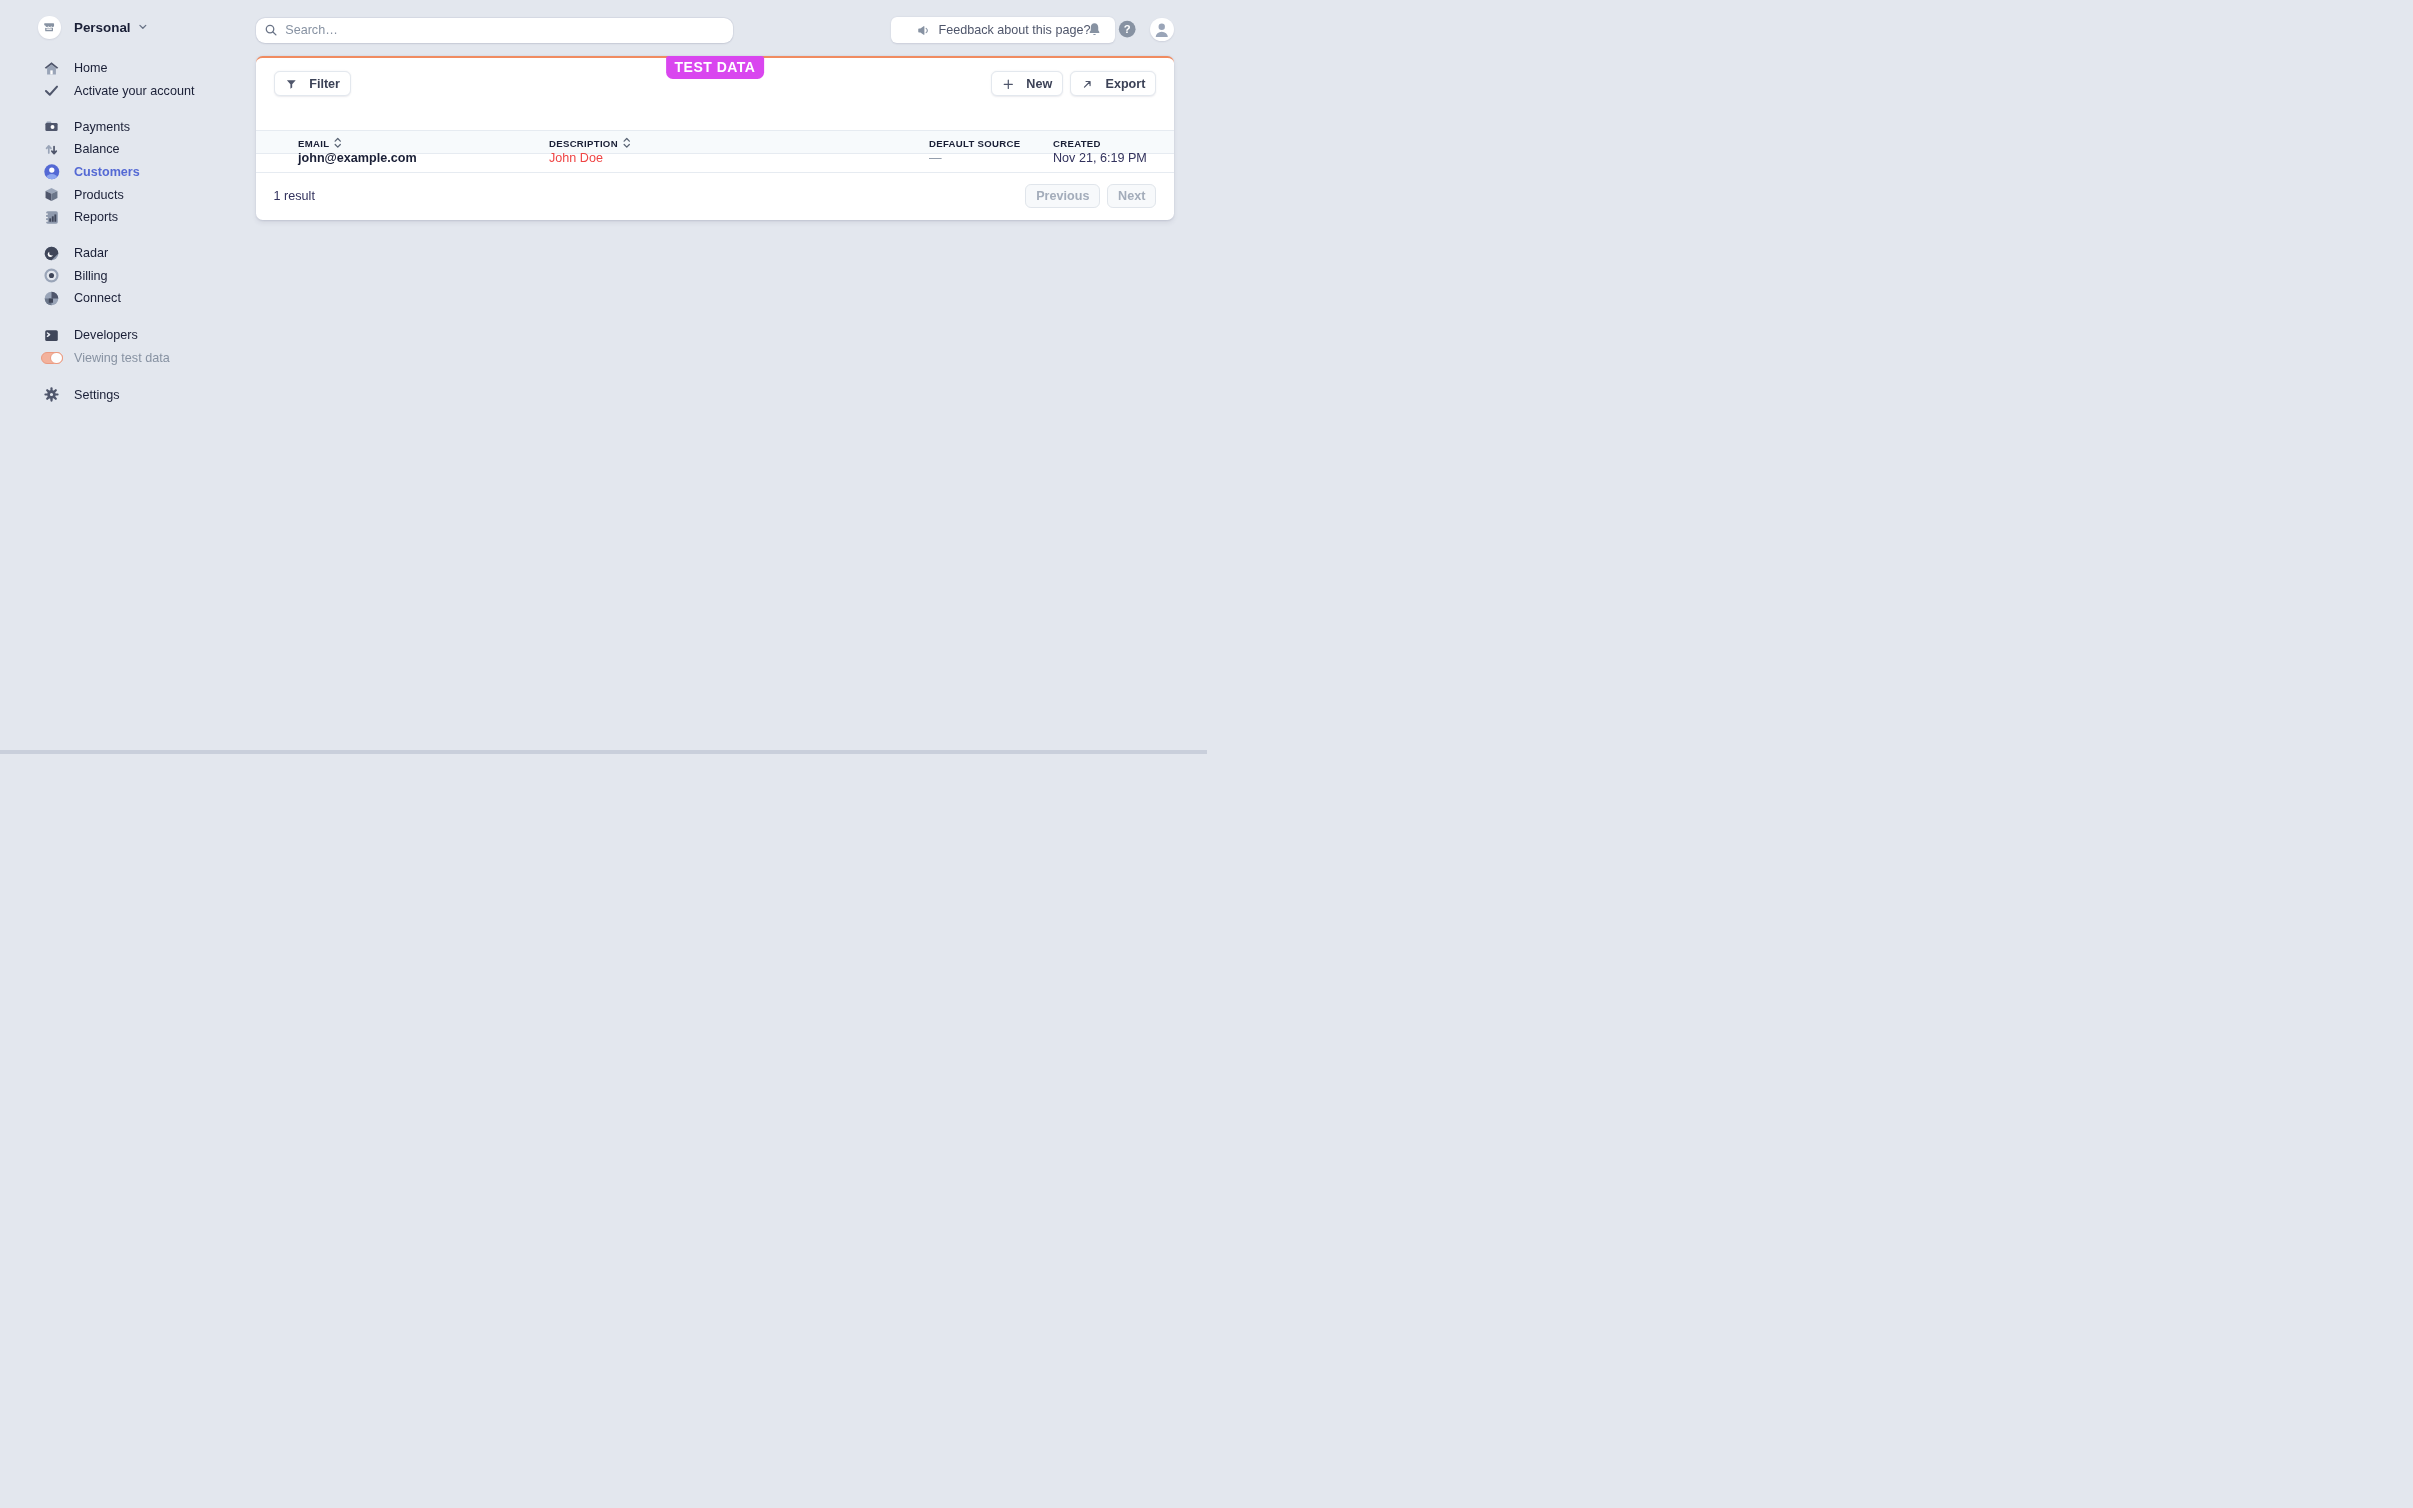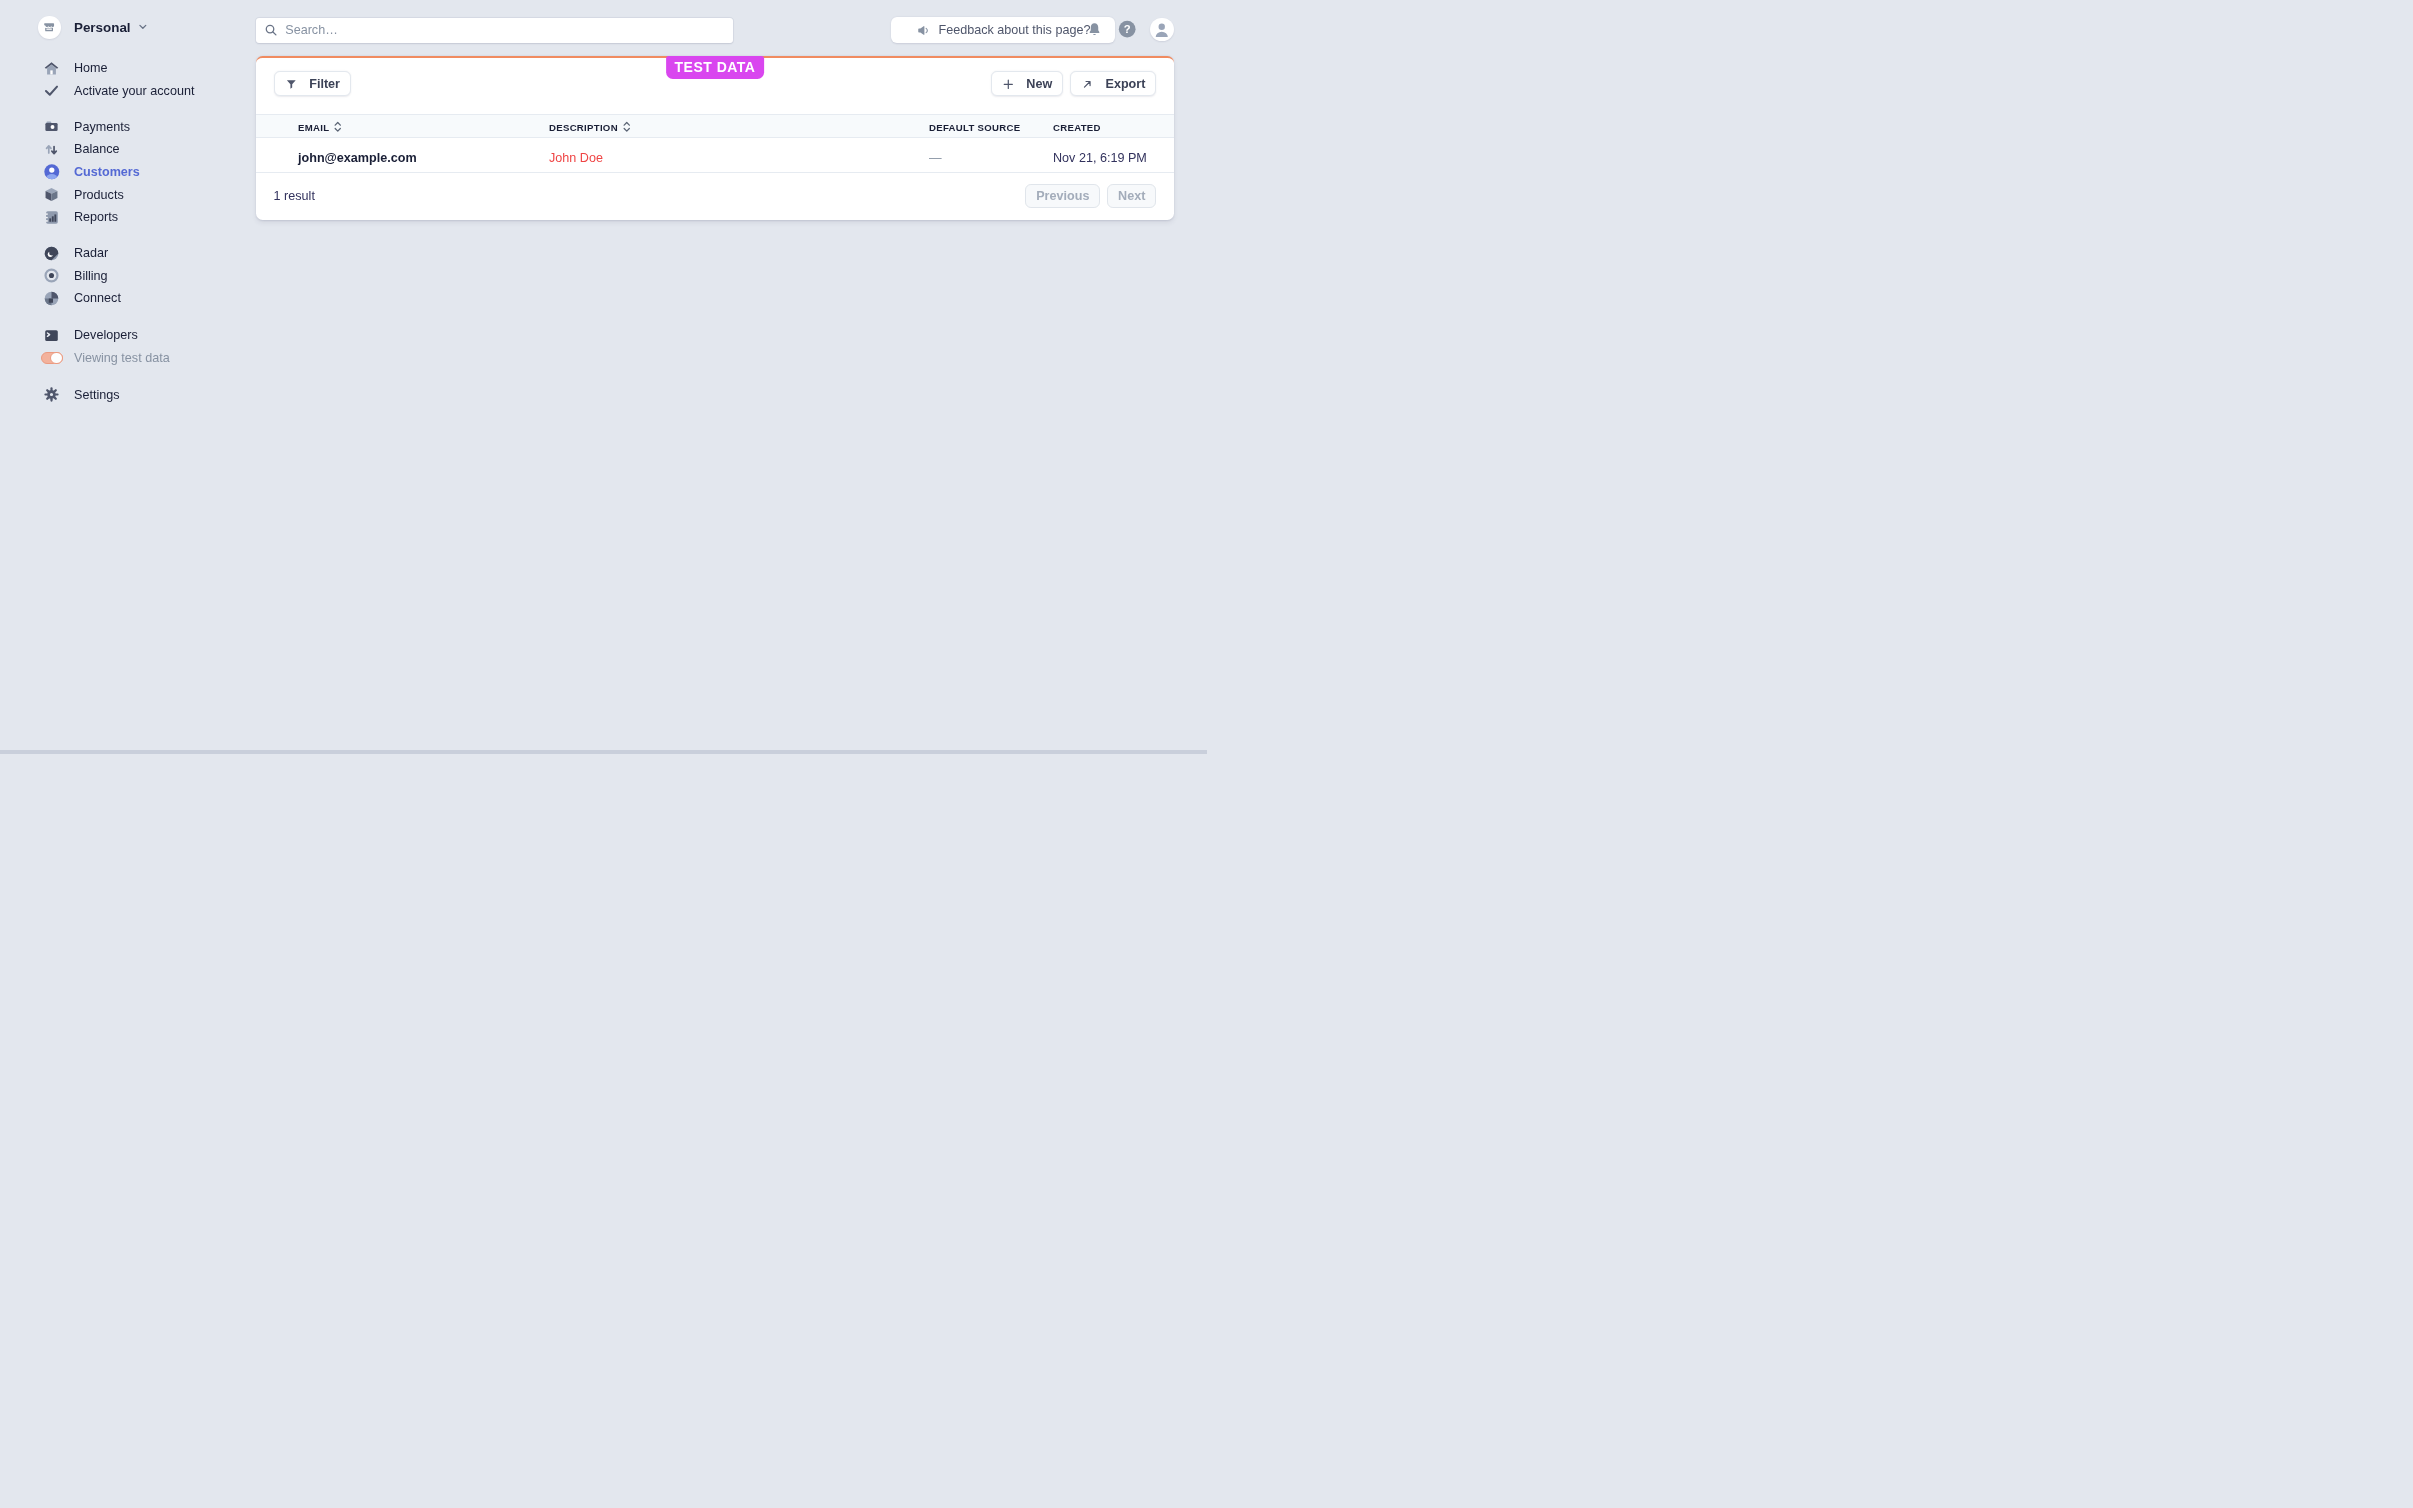--- a/index.html
+++ b/index.html
@@ -10,21 +10,21 @@
     position:relative;
     overflow:hidden;
     color:#1a1f36;
   }
   
   .account-switcher { position:absolute; left:38px; top:16px; display:flex; align-items:center; cursor:pointer; }
   .account-avatar { width:22.6px; height:22.6px; border-radius:50%; background:#fff; display:flex; align-items:center; justify-content:center; box-shadow:0 0.8px 1.7px rgba(50,50,93,.12); }
   .account-name { margin-left:13.4px; font-size:13.4px; font-weight:bold; color:#1a1f36; }
   .account-chevron { margin-left:6.7px; display:flex; }
 
-  .search-box { position:absolute; left:256px; top:17.6px; width:477px; height:25px; background:#fff; border-radius:3px; box-shadow:0 0 0 0.8px rgba(136,152,170,.12), 0 0.8px 1.7px rgba(50,50,93,.12); display:flex; align-items:center; padding:0 8.4px; }
+  .search-box { position:absolute; left:256px; top:17.6px; width:477px; height:25px; background:#fff; border-radius:9px; box-shadow:0 0 0 0.8px rgba(136,152,170,.12), 0 0.8px 1.7px rgba(50,50,93,.12); display:flex; align-items:center; padding:0 8.4px; }
   .search-box input { border:0; outline:0; background:transparent; font-family:inherit; font-size:12.6px; color:#32325d; margin-left:6.7px; width:100%; }
   .search-box input::placeholder { color:#8792a2; }
 
   .feedback-btn { position:absolute; left:891px; top:17px; height:26px; padding:0 25px; background:#fff; border:0; border-radius:5.9px; box-shadow:0 0.8px 1.7px rgba(50,50,93,.14); display:flex; align-items:center; gap:7.5px; font-family:inherit; font-size:12.6px; color:#4f566b; cursor:pointer; }
   .topbar-icon { position:absolute; top:20px; width:18.4px; height:18.4px; display:flex; align-items:center; justify-content:center; cursor:pointer; }
   .bell { left:1085px; }
   .help { left:1118px; }
   .user-avatar { position:absolute; left:1150px; top:17.6px; width:23.5px; height:23.5px; border-radius:50%; background:#fff; box-shadow:0 0.8px 1.7px rgba(50,50,93,.14); overflow:hidden; display:flex; align-items:center; justify-content:center; cursor:pointer; }
 
   
@@ -39,21 +39,21 @@
   .toggle { width:22.6px; height:12.6px; border-radius:6.7px; background:#f3b29c; border:0.8px solid #eb9a80; position:relative; flex:none; }
   .toggle .knob { position:absolute; right:-0.8px; top:-0.8px; width:12.6px; height:12.6px; border-radius:50%; background:#fdfdfd; border:0.8px solid #eb9a80; }
 
   
   .card { position:absolute; left:256px; top:56px; width:918px; height:164px; background:#fff; border-radius:6.7px; border-top:2.5px solid #f08b60; box-shadow:0 0.8px 1.7px rgba(50,50,93,.12), 0 2.5px 5px rgba(50,50,93,.08); }
   .test-badge { position:absolute; left:50%; top:-2.5px; transform:translateX(-50%); background:#d946ef; color:#fff; font-size:14px; font-weight:bold; letter-spacing:0.5px; padding:3.4px 8.4px 4.2px; border-radius:2.5px 2.5px 6.7px 6.7px; }
   .btn { display:inline-flex; align-items:center; gap:12px; height:25px; padding:0 10px; background:#fff; border:0.8px solid #e3e8ee; border-radius:5.9px; box-shadow:0 0.8px 1.7px rgba(50,50,93,.1); font-family:inherit; font-size:12.6px; font-weight:bold; color:#3c4257; cursor:pointer; }
   .filter-btn { position:absolute; left:17.6px; top:13.4px; }
   .toolbar-right { position:absolute; right:17.6px; top:13.4px; display:flex; gap:6.7px; }
 
-  .table-head { position:absolute; left:0; top:56px; width:100%; height:24px; background:#f7fafc; border-top:0.8px solid #e6ebf1; border-bottom:0.8px solid #e6ebf1; }
+  .table-head { position:absolute; left:0; top:72px; width:100%; height:24px; background:#f7fafc; border-top:0.8px solid #e6ebf1; border-bottom:0.8px solid #e6ebf1; }
   .th { position:absolute; top:0; height:24px; display:flex; align-items:center; gap:5px; font-size:9.6px; font-weight:bold; letter-spacing:0.3px; color:#1a1f36; cursor:pointer; }
   .col-email   { left:42px; }
   .col-desc    { left:293px; }
   .col-source  { left:673px; cursor:default; }
   .col-created { left:797px; cursor:default; }
 
   .table-row { position:absolute; left:0; top:84px; width:100%; height:31px; border-bottom:0.8px solid #e6ebf1; cursor:pointer; }
   .td { position:absolute; top:0; height:31px; display:flex; align-items:center; font-size:12.6px; color:#ef4444; }
   .td.email { font-weight:bold; color:#1a1f36; }
   .td.source { color:#8792a2; }

